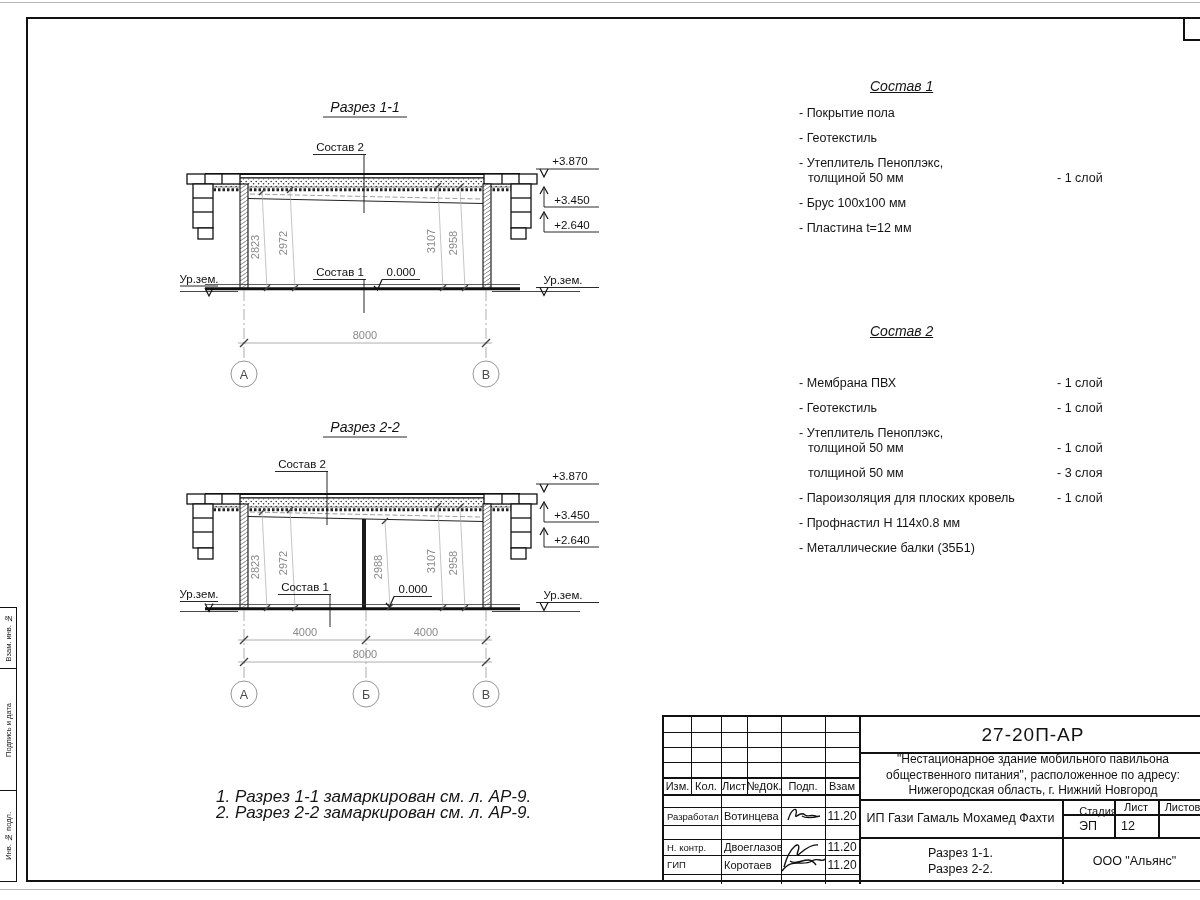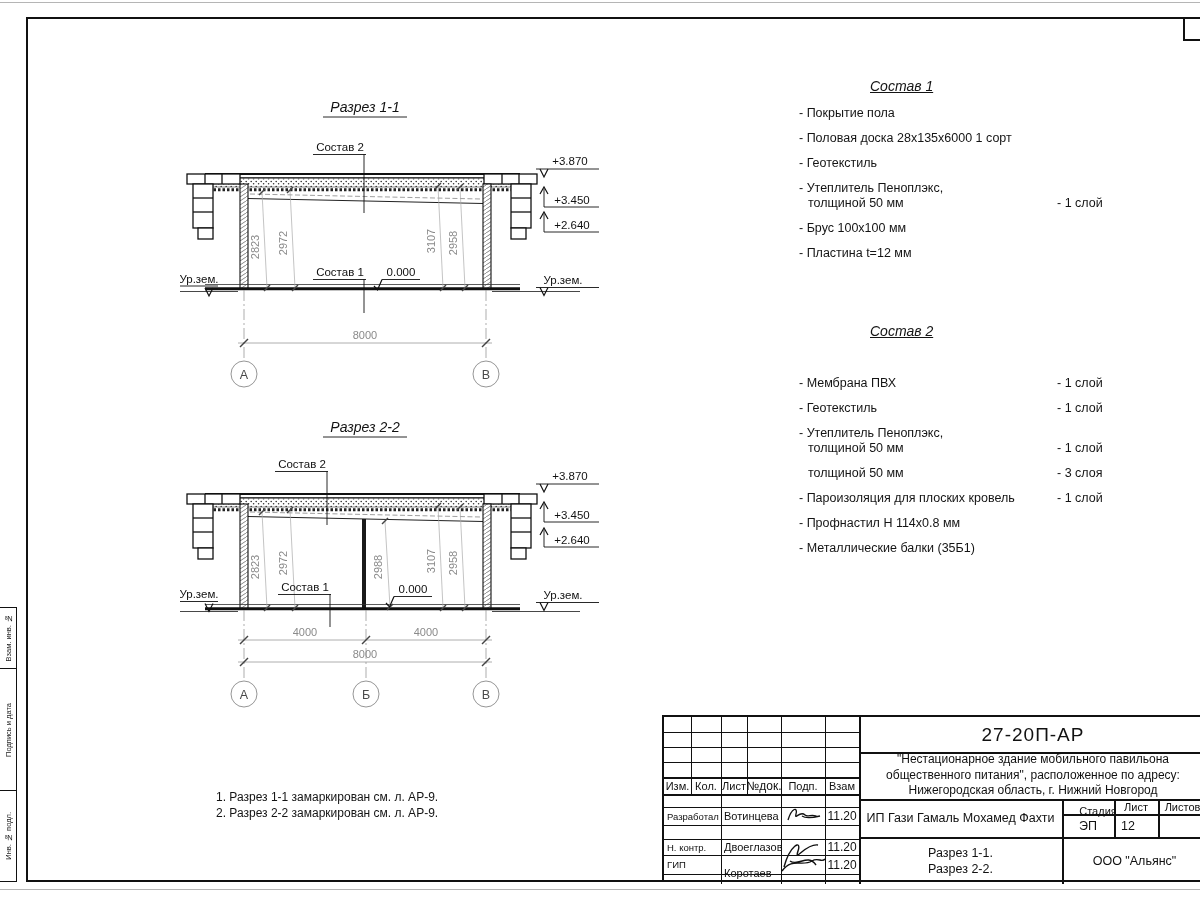--- a/index.html
+++ b/index.html
@@ -32,21 +32,21 @@
   .axc{stroke:#8a8a8a;stroke-width:0.9;fill:none;}
   .wit{stroke:#ababab;stroke-width:0.7;}
   
   .complist{position:absolute;width:340px;font-size:12.5px;line-height:13px;color:#141414;margin-left:36px;}
   .comptitle{position:absolute;font-size:14px;font-style:italic;text-decoration:underline;color:#141414;}
   .citem{position:relative;margin-bottom:12px;}
   .citem .l2{padding-left:9px;margin-top:2px;}
   .citem .l2:empty{display:none;}
   .citem .qty{position:absolute;left:258px;bottom:0;white-space:nowrap;}
   
-  .notes{position:absolute;left:216px;top:789px;font-size:12px;line-height:16px;color:#141414;}
+  .notes{position:absolute;left:216px;top:789px;font-size:17px;line-height:16px;color:#141414;font-style:italic;}
   
   .tb{position:absolute;left:662px;top:715px;width:543px;height:167px;
       border:2px solid #111;box-sizing:border-box;background:#fff;}
   .vl{position:absolute;width:2px;background:#111;}
   .hl{position:absolute;height:2px;background:#111;}
   .vl1{position:absolute;width:1px;background:#111;}
   .hl1{position:absolute;height:1px;background:#111;}
   .cell{position:absolute;display:flex;align-items:center;justify-content:center;
         text-align:center;overflow:hidden;white-space:nowrap;}
   .f8{font-size:12px;} .f9{font-size:9.5px;} .f11{font-size:11px;}
@@ -328,24 +328,20 @@
     </g>
   </svg>
 
   <div class="comptitle" style="left:870px;top:78px;">Состав 1</div>
   <div class="complist" style="left:763px;top:107px;">
     <div class="citem">
       <div class="l1">- Покрытие пола</div>
         <span class="qty"></span>
       </div>
     <div class="citem">
-      <div class="l1">- Половая доска 28х135х6000 1 сорт</div>
-        <span class="qty"></span>
-      </div>
-    <div class="citem">
       <div class="l1">- Геотекстиль</div>
         <span class="qty"></span>
       </div>
     <div class="citem">
       <div class="l1">- Утеплитель Пеноплэкс,</div>
         <div class="l2">толщиной 50 мм</div>
         <span class="qty">- 1 слой</span>
       </div>
     <div class="citem">
       <div class="l1">- Брус 100х100 мм</div>
@@ -431,21 +427,21 @@
 
     <div class="cell f9" style="left:1px;top:90px;width:55px;height:18px;justify-content:flex-start;padding-left:2px;">Разработал</div>
     <div class="cell f11" style="left:58px;top:90px;width:59px;height:18px;justify-content:flex-start;padding-left:2px;">Вотинцева</div>
     <div class="cell f8" style="left:161px;top:90px;width:34px;height:18px;">11.20</div>
 
     <div class="cell f9" style="left:1px;top:122px;width:55px;height:16px;justify-content:flex-start;padding-left:2px;">Н. контр.</div>
     <div class="cell f11" style="left:58px;top:122px;width:59px;height:16px;justify-content:flex-start;padding-left:2px;">Двоеглазов</div>
     <div class="cell f8" style="left:161px;top:122px;width:34px;height:16px;">11.20</div>
 
     <div class="cell f9" style="left:1px;top:138px;width:55px;height:19px;justify-content:flex-start;padding-left:2px;">ГИП</div>
-    <div class="cell f11" style="left:58px;top:146px;width:59px;height:19px;justify-content:flex-start;padding-left:2px;">Коротаев</div>
+    <div class="cell f11" style="left:58px;top:138px;width:59px;height:19px;justify-content:flex-start;padding-left:2px;">Коротаев</div>
     <div class="cell f8" style="left:161px;top:138px;width:34px;height:19px;">11.20</div>
 
     <svg class="abs" style="left:120px;top:88px;" width="40" height="20" viewBox="0 0 40 20">
       <path d="M4,15 C8,2 14,2 12,9 C10,16 16,5 21,10 C24,13 28,8 34,12 M18,11 C22,14 28,13 36,11" stroke="#111" stroke-width="1.3" fill="none"></path>
     </svg>
     <svg class="abs" style="left:114px;top:120px;" width="50" height="38" viewBox="0 0 50 38">
       <path d="M6,30 C12,8 24,2 20,14 C16,26 28,6 40,8 M4,34 C14,20 24,30 34,24 C40,20 44,26 47,22 M12,24 C20,30 30,16 38,28" stroke="#111" stroke-width="1.4" fill="none"></path>
     </svg>
 
     <div class="cell f19" style="left:195px;top:0;width:348px;height:35px;">27-20П-АР</div>

